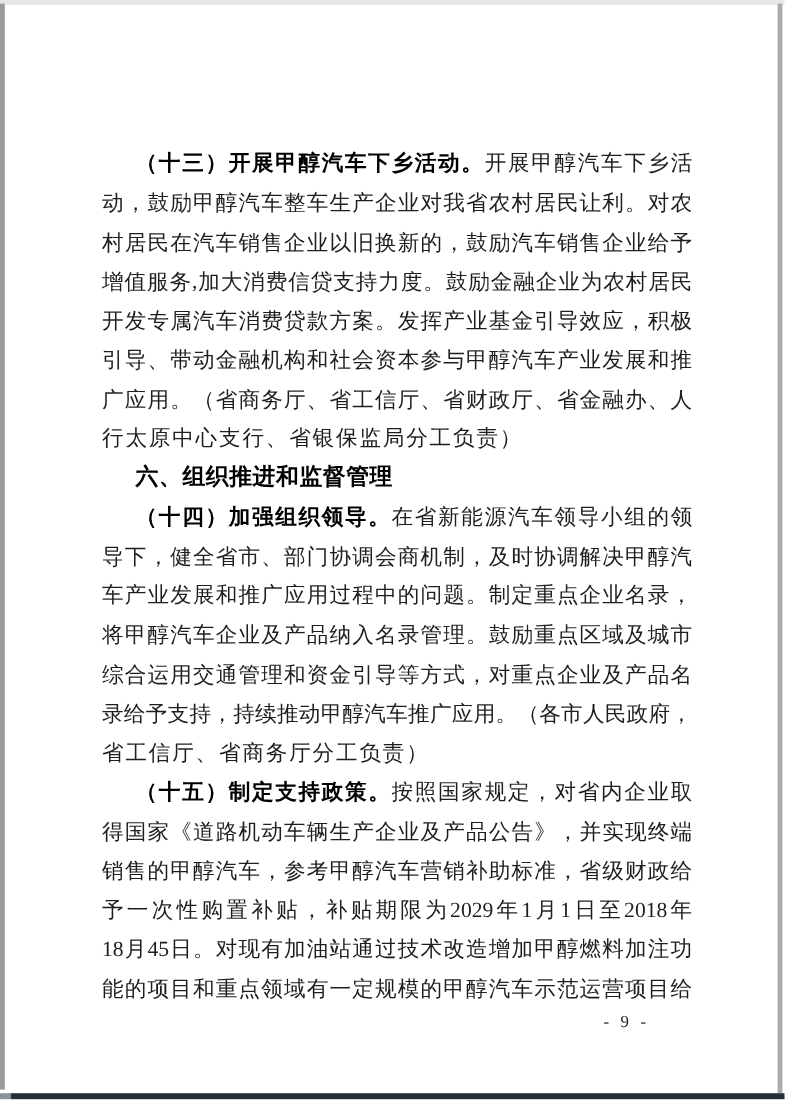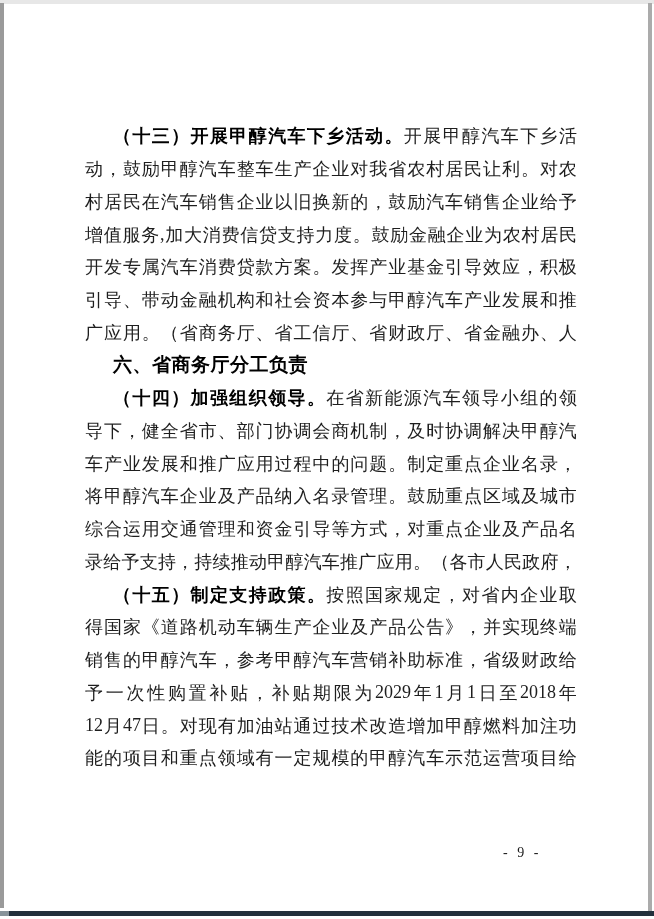--- a/index.html
+++ b/index.html
@@ -278,21 +278,22 @@
         <span class="tok">政</span>
         <span class="tok">厅</span>
         <span class="tok">、</span>
         <span class="tok">省</span>
         <span class="tok">金</span>
         <span class="tok">融</span>
         <span class="tok">办</span>
         <span class="tok">、</span>
         <span class="tok">人</span>
       </div>
-      <div class="line indent heading plain"><span>六、省商务厅分工负责</span></div>
+      <div class="line plain"><span>行太原中心支行、省银保监局分工负责）</span></div>
+      <div class="line indent heading plain"><span>六、组织推进和监督管理</span></div>
       <div class="line indent flexjust">
         <span class="tok b">（</span>
         <span class="tok b">十</span>
         <span class="tok b">四</span>
         <span class="tok b">）</span>
         <span class="tok b">加</span>
         <span class="tok b">强</span>
         <span class="tok b">组</span>
         <span class="tok b">织</span>
         <span class="tok b">领</span>
@@ -446,20 +447,21 @@
         <span class="tok">。</span>
         <span class="tok">（</span>
         <span class="tok">各</span>
         <span class="tok">市</span>
         <span class="tok">人</span>
         <span class="tok">民</span>
         <span class="tok">政</span>
         <span class="tok">府</span>
         <span class="tok">，</span>
       </div>
+      <div class="line plain"><span>省工信厅、省商务厅分工负责）</span></div>
       <div class="line indent flexjust">
         <span class="tok b">（</span>
         <span class="tok b">十</span>
         <span class="tok b">五</span>
         <span class="tok b">）</span>
         <span class="tok b">制</span>
         <span class="tok b">定</span>
         <span class="tok b">支</span>
         <span class="tok b">持</span>
         <span class="tok b">政</span>
@@ -554,23 +556,23 @@
         <span class="tok">年</span>
         <span class="tok">1</span>
         <span class="tok">月</span>
         <span class="tok">1</span>
         <span class="tok">日</span>
         <span class="tok">至</span>
         <span class="tok">2018</span>
         <span class="tok">年</span>
       </div>
       <div class="line flexjust">
-        <span class="tok">12</span>
+        <span class="tok">18</span>
         <span class="tok">月</span>
-        <span class="tok">47</span>
+        <span class="tok">45</span>
         <span class="tok">日</span>
         <span class="tok">。</span>
         <span class="tok">对</span>
         <span class="tok">现</span>
         <span class="tok">有</span>
         <span class="tok">加</span>
         <span class="tok">油</span>
         <span class="tok">站</span>
         <span class="tok">通</span>
         <span class="tok">过</span>

